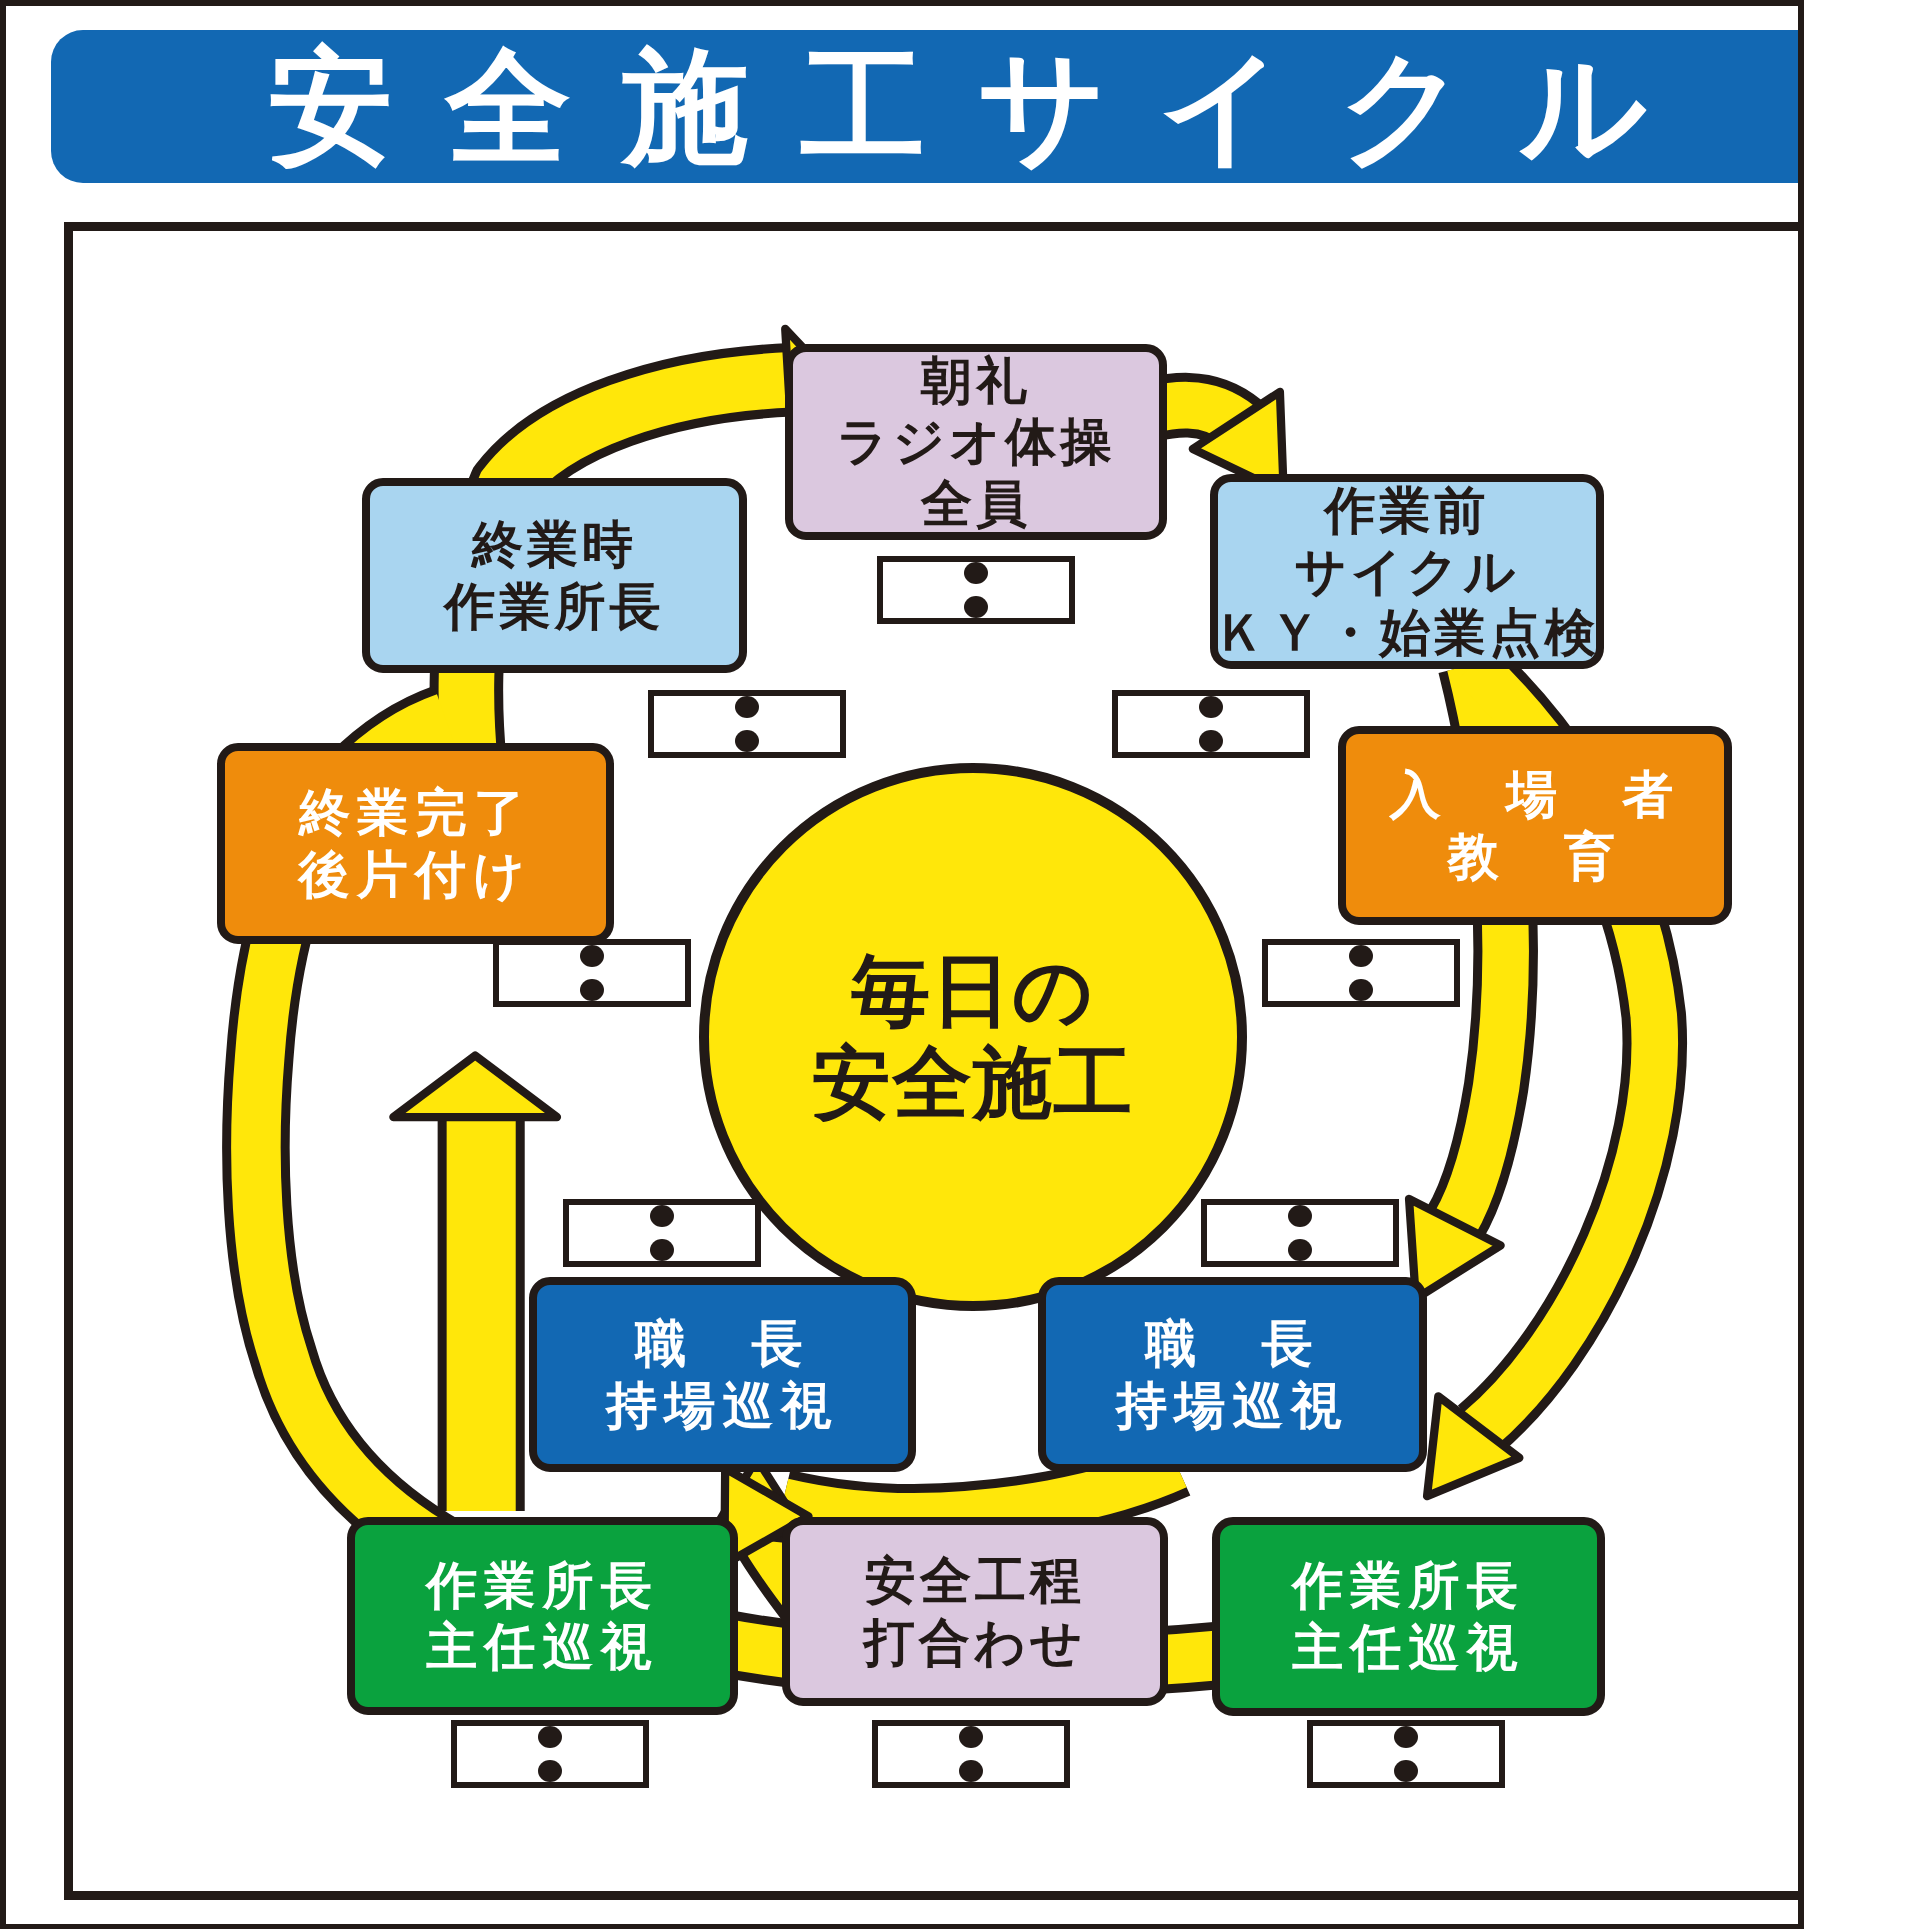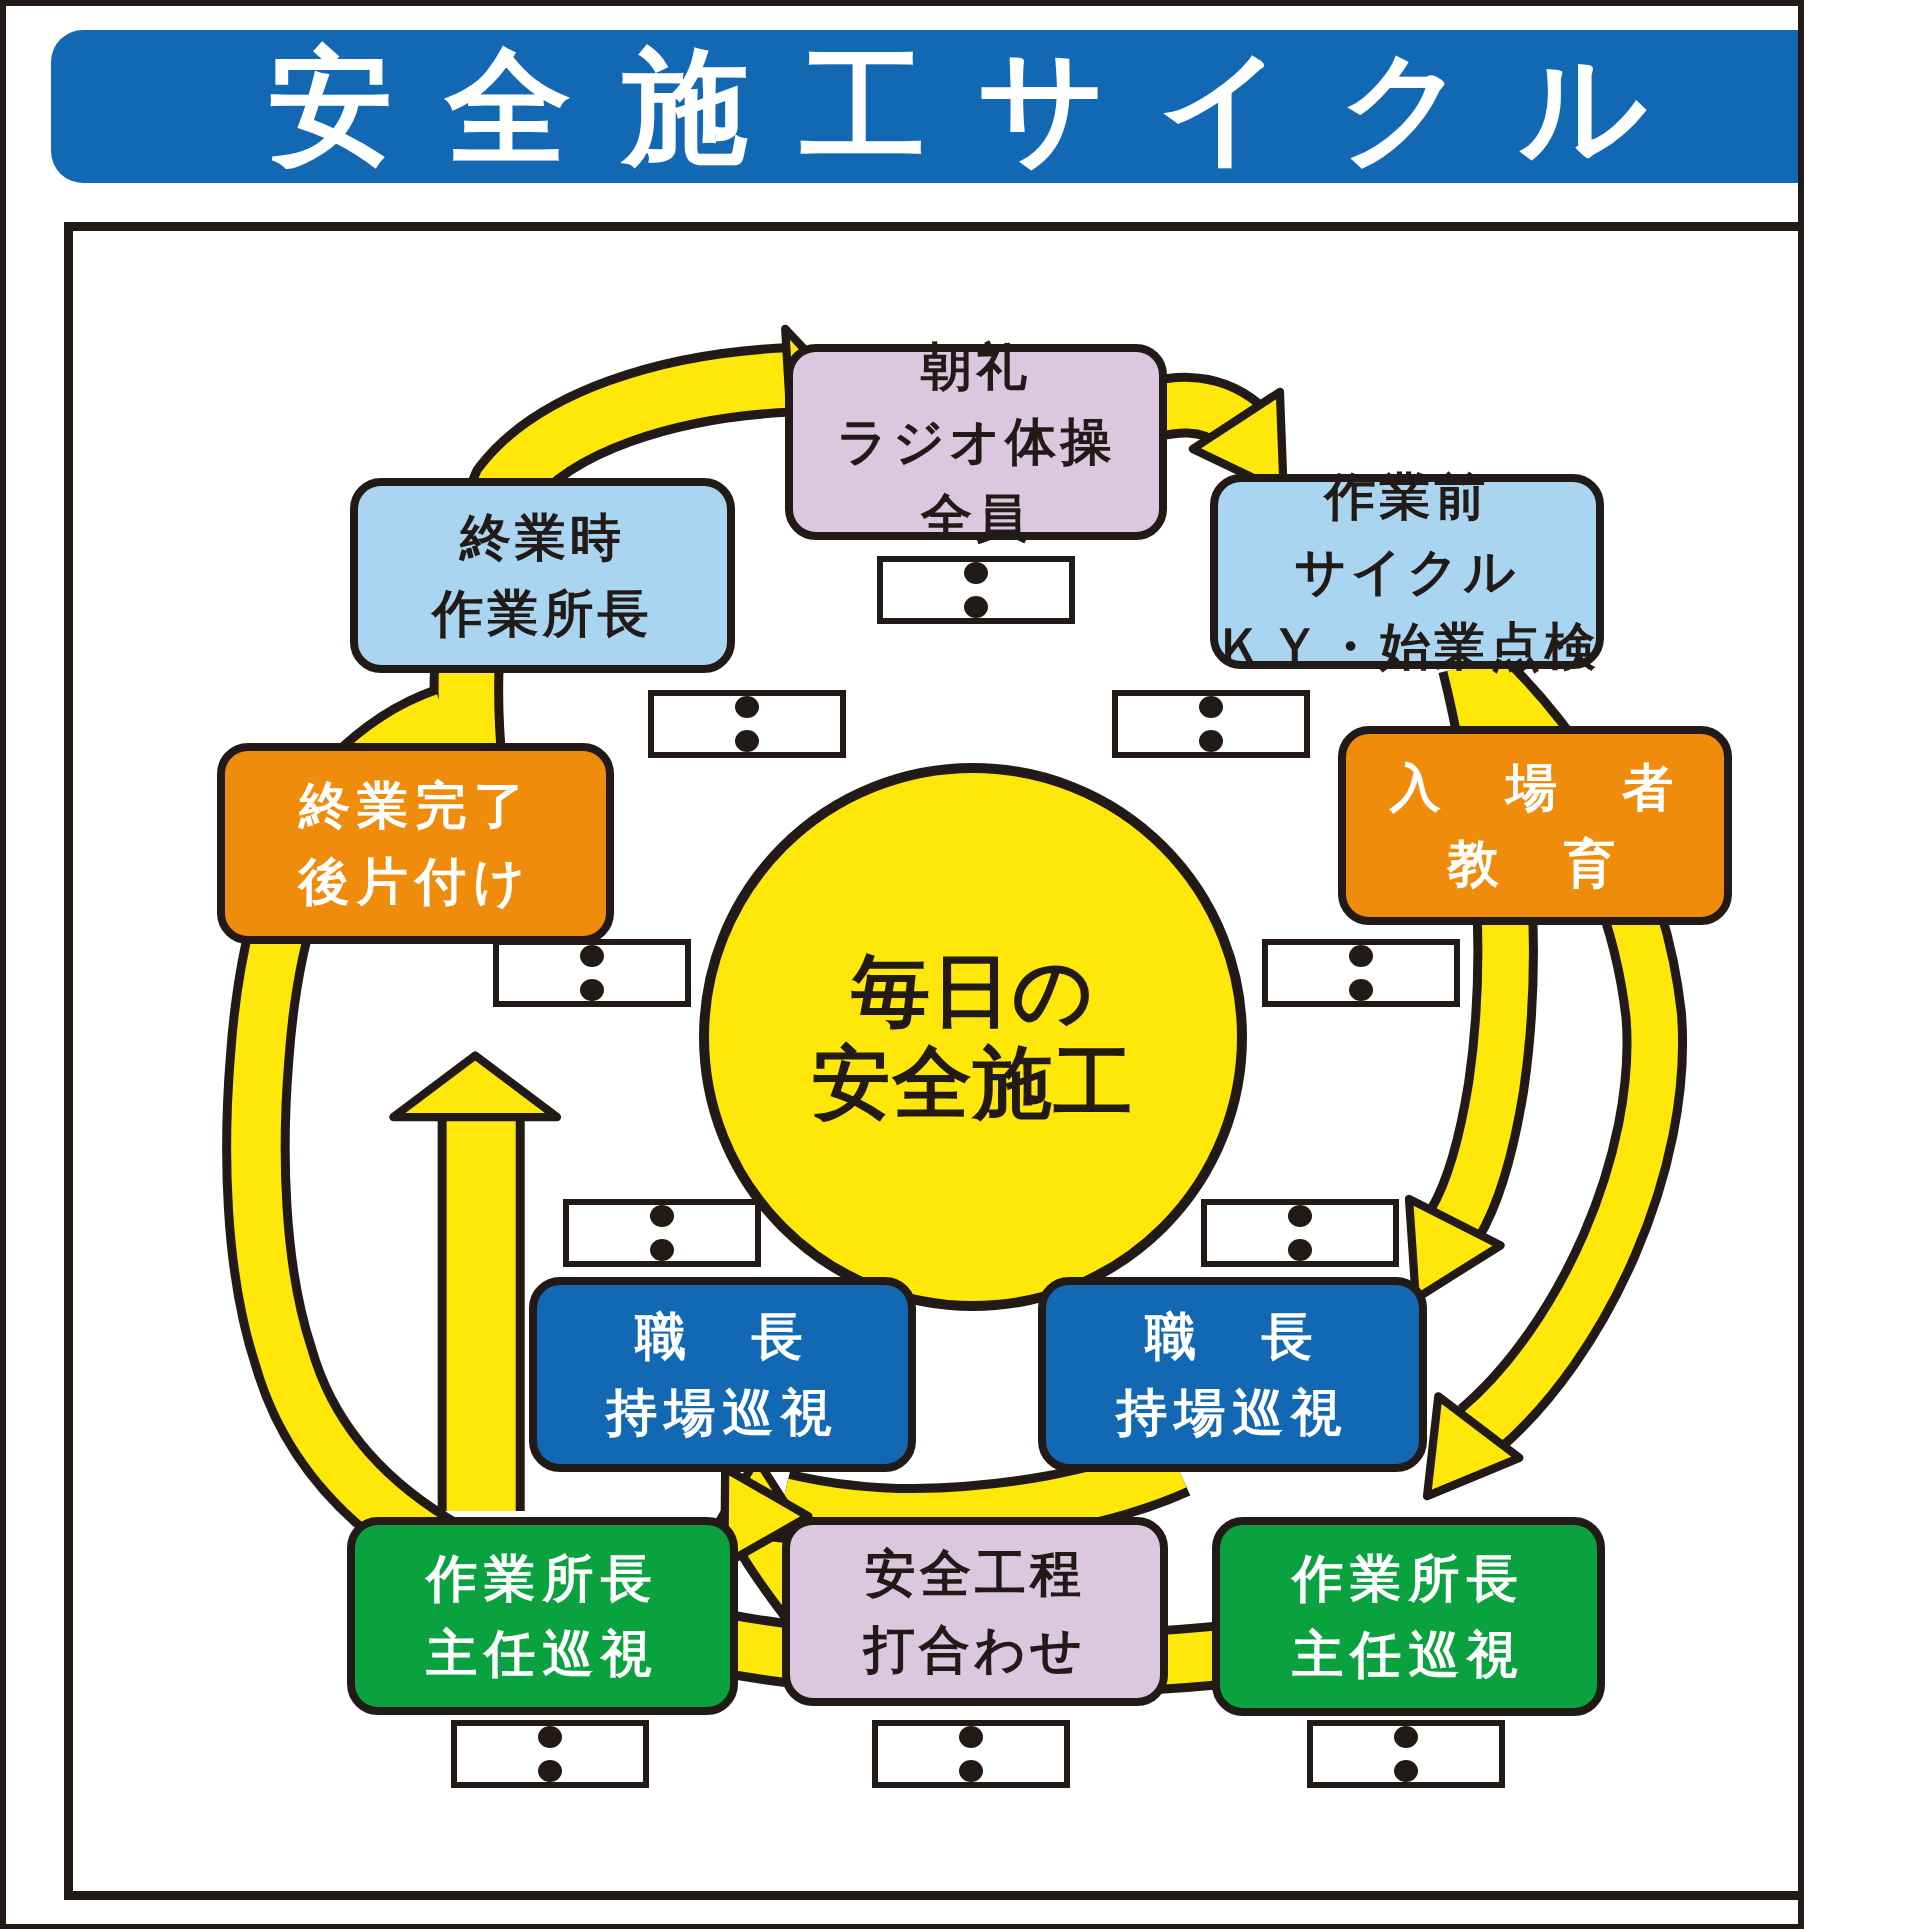--- a/index.html
+++ b/index.html
@@ -20,23 +20,23 @@
   .frame{
     position:absolute; left:58px; top:216px; width:1805px; height:1678px;
     box-sizing:border-box; border:9px solid var(--ink); background:transparent;
   }
   svg.arrows{position:absolute; left:0; top:0; width:1918px; height:1918px;}
   svg.arrows path{fill:none; stroke-linecap:butt;}
   svg.arrows .bk{stroke:var(--ink);}
   svg.arrows .yl{stroke:var(--yellow);}
   svg.arrows polygon{fill:var(--yellow); stroke:var(--ink); stroke-width:11; stroke-linejoin:round;}
   .node{
-    position:absolute; box-sizing:border-box; border:8.3px solid var(--ink); border-radius:31px;
+    position:absolute; box-sizing:border-box; border:8.3px solid var(--ink); border-radius:21px;
     display:flex; flex-direction:column; align-items:center; justify-content:center;
-    font-weight:bold; text-align:center; gap:20px;
+    font-weight:bold; text-align:center; gap:6px;
   }
   .node .ln{display:block; font-size:51px; line-height:1.08; letter-spacing:0.08em; white-space:nowrap;}
   .lavender{background:var(--lavender); color:var(--ink);}
   .lblue{background:var(--lightblue); color:var(--ink);}
   .orange{background:var(--orange); color:#ffffff;}
   .dblue{background:var(--blue); color:#ffffff;}
   .green{background:var(--green); color:#ffffff;}
   .orange .ln,.dblue .ln,.green .ln{letter-spacing:0.14em;}
   .circle{
     position:absolute; left:693px; top:757px; width:548px; height:548px;
@@ -111,21 +111,21 @@
     <span class="ln">作業前</span>
     <span class="ln">サイクル</span>
     <span class="ln">ＫＹ・始業点検</span>
   </div>
 
   <div class="node orange" style="left:1332px; top:720px; width:394px; height:199px;">
     <span class="ln">入　場　者</span>
     <span class="ln">教　育</span>
   </div>
 
-  <div class="node lblue" style="left:344px; top:472px; width:385px; height:195px;">
+  <div class="node lblue" style="left:356px; top:472px; width:385px; height:195px;">
     <span class="ln">終業時</span>
     <span class="ln">作業所長</span>
   </div>
 
   <div class="node orange" style="left:211px; top:725px; width:397px; height:201px;margin-top:12px;">
     <span class="ln">終業完了</span>
     <span class="ln">後片付け</span>
   </div>
 
   <div class="node dblue" style="left:523px; top:1271px; width:387px; height:195px;">

